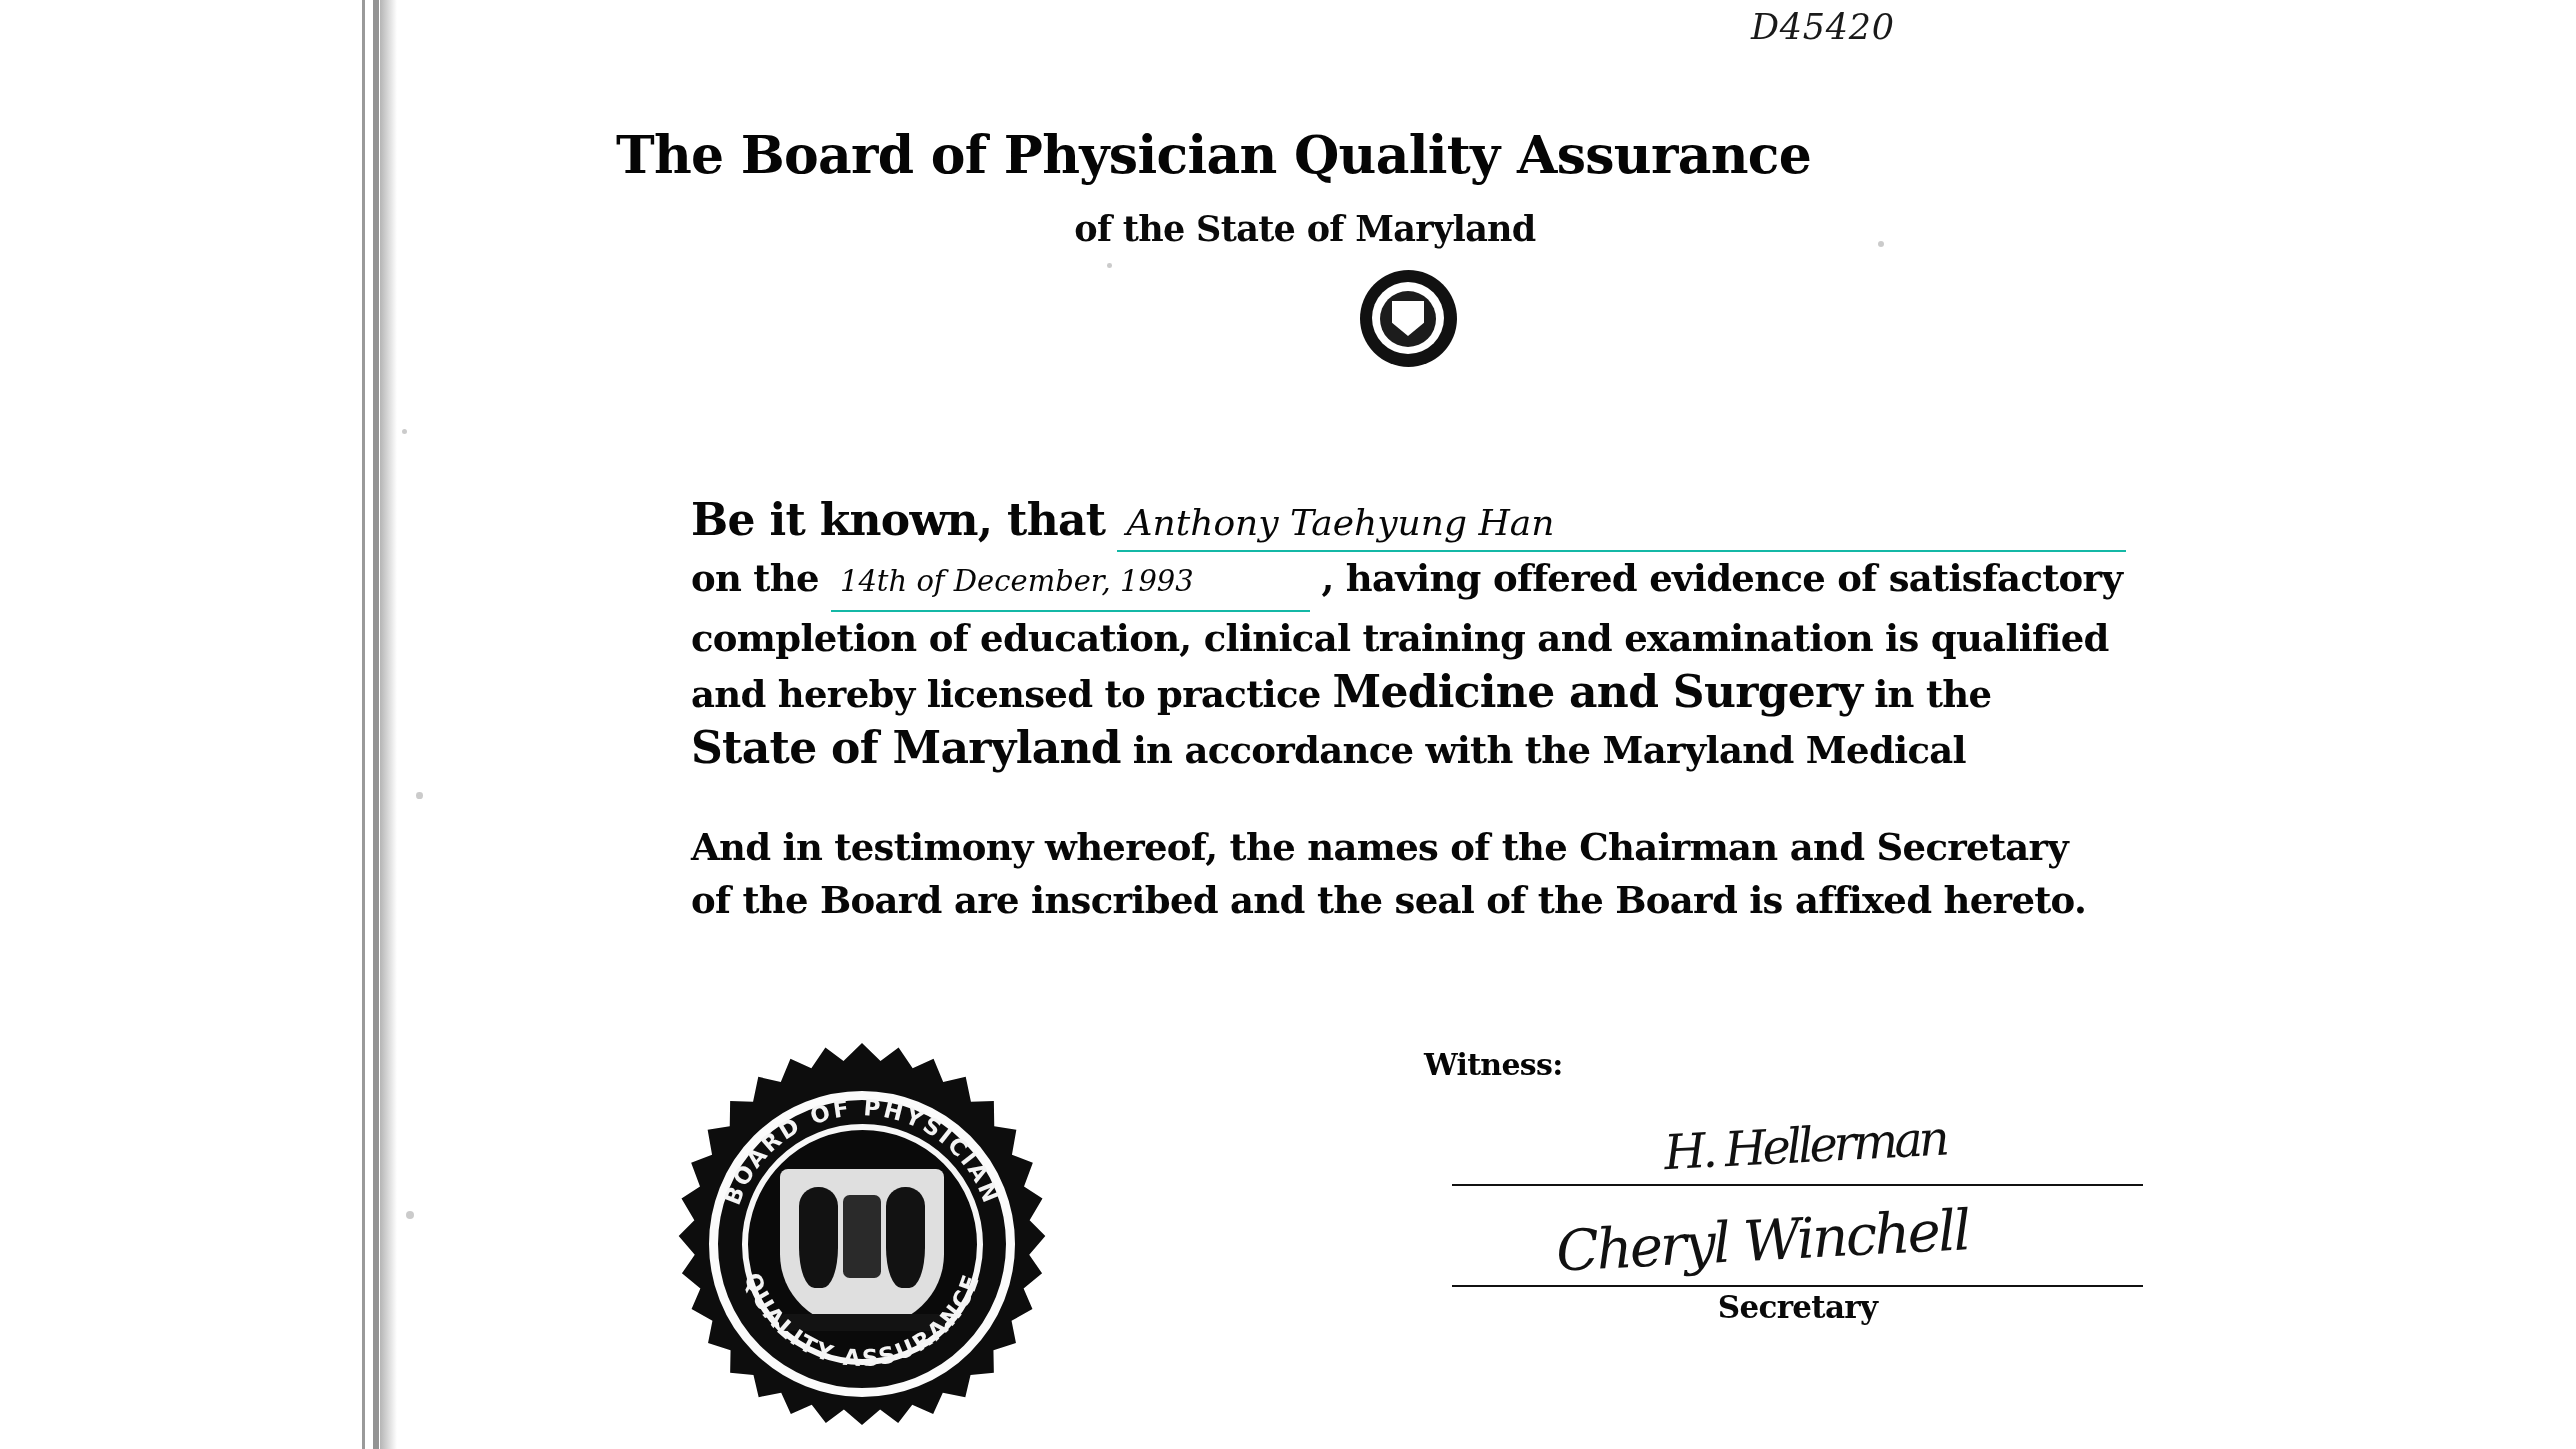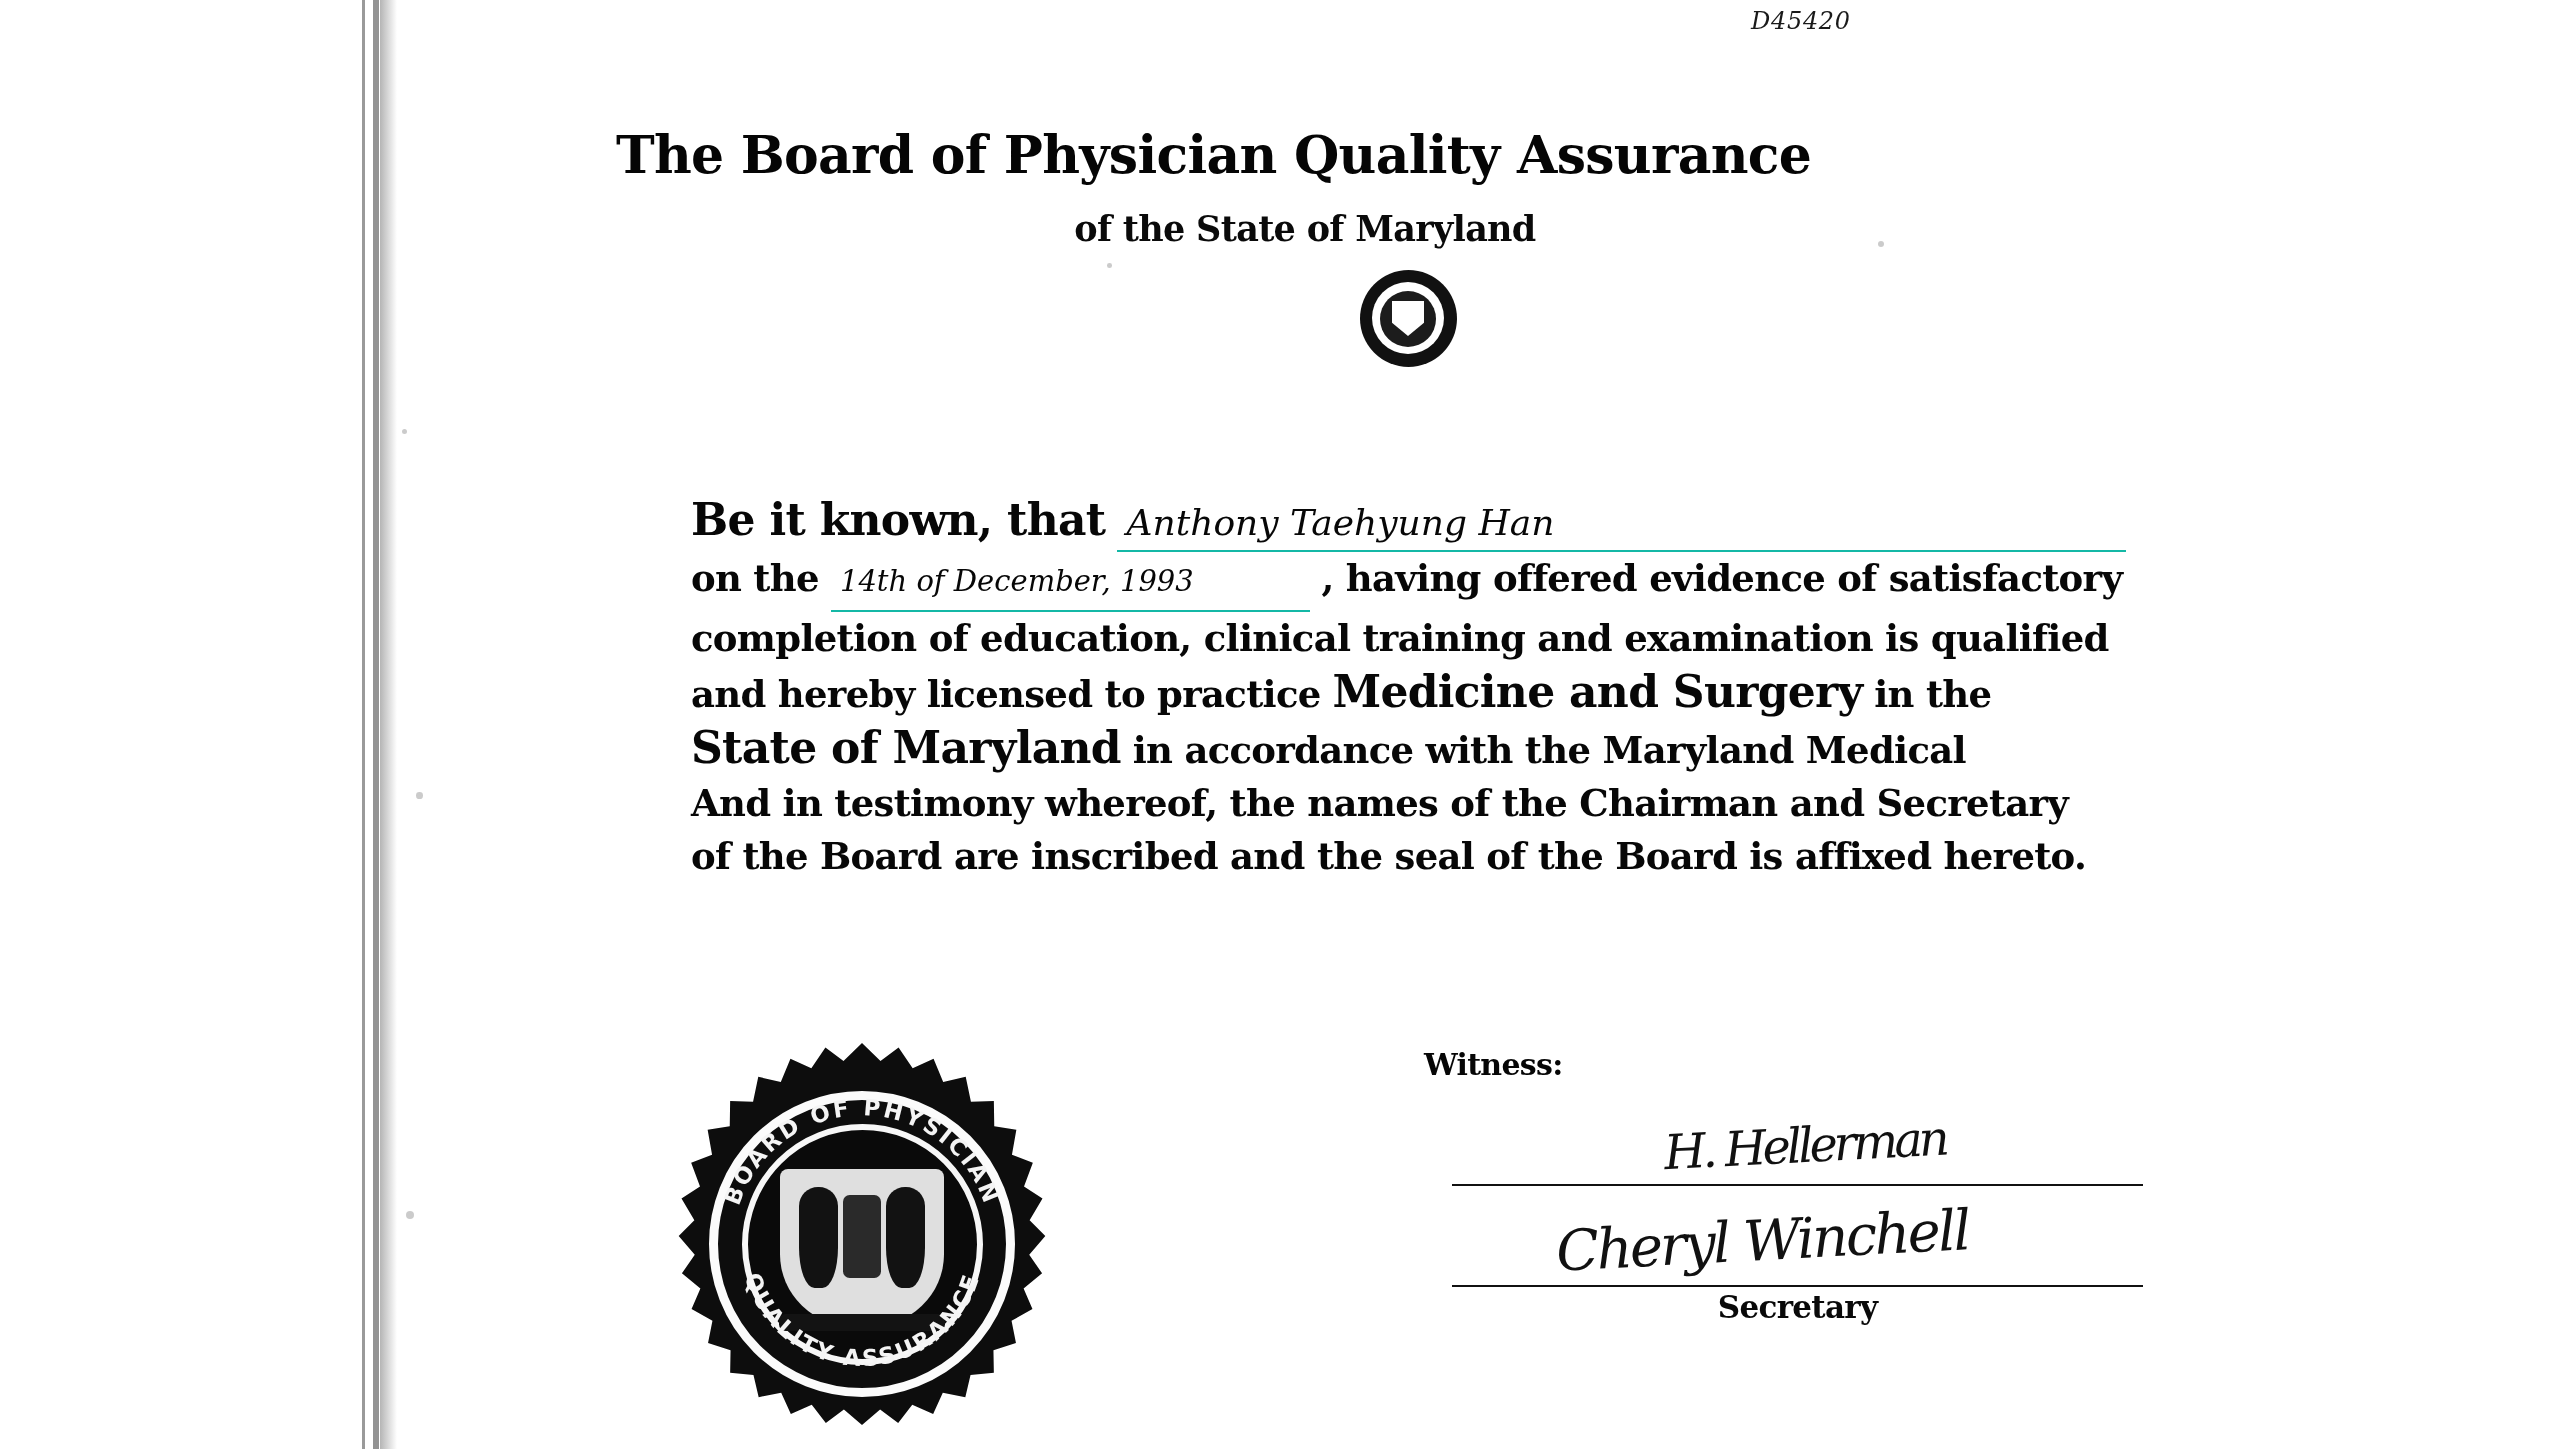--- a/index.html
+++ b/index.html
@@ -55,21 +55,21 @@
     font-family: "DejaVu Serif", serif;
     font-weight: 700;
     letter-spacing: -0.7px;
   }
 
   .docnum {
     position: absolute;
     left: 1751px; top: 6.7px;
     font-family: "DejaVu Serif", serif;
     font-style: italic;
-    font-size: 24px;
+    font-size: 35px;
     color: #1a1a1a;
     letter-spacing: 0.7px;
   }
 
   .title {
     position: absolute;
     left: 0; top: 124px;
     width: 2427px;
     text-align: center;
     font-size: 52px;
@@ -139,21 +139,21 @@
     font-family: "DejaVu Serif", serif;
     font-style: italic;
     font-weight: 400;
     letter-spacing: 0px;
     border-bottom: 2px solid #14b8a6;
     padding: 0 6.7px 1.3px 9.4px;
     display: inline-block;
   }
   .fill.name { min-width: 993px; font-size: 36px; }
   .fill.date { min-width: 463px; font-size: 29px; }
-  .para2 { }
+  .para2 { margin-top: 44px; }
 
   
   .witness-label {
     position: absolute;
     left: 1424px; top: 1047px;
     font-size: 30px;
     color: #060606;
   }
   .sigline {
     position: absolute;

